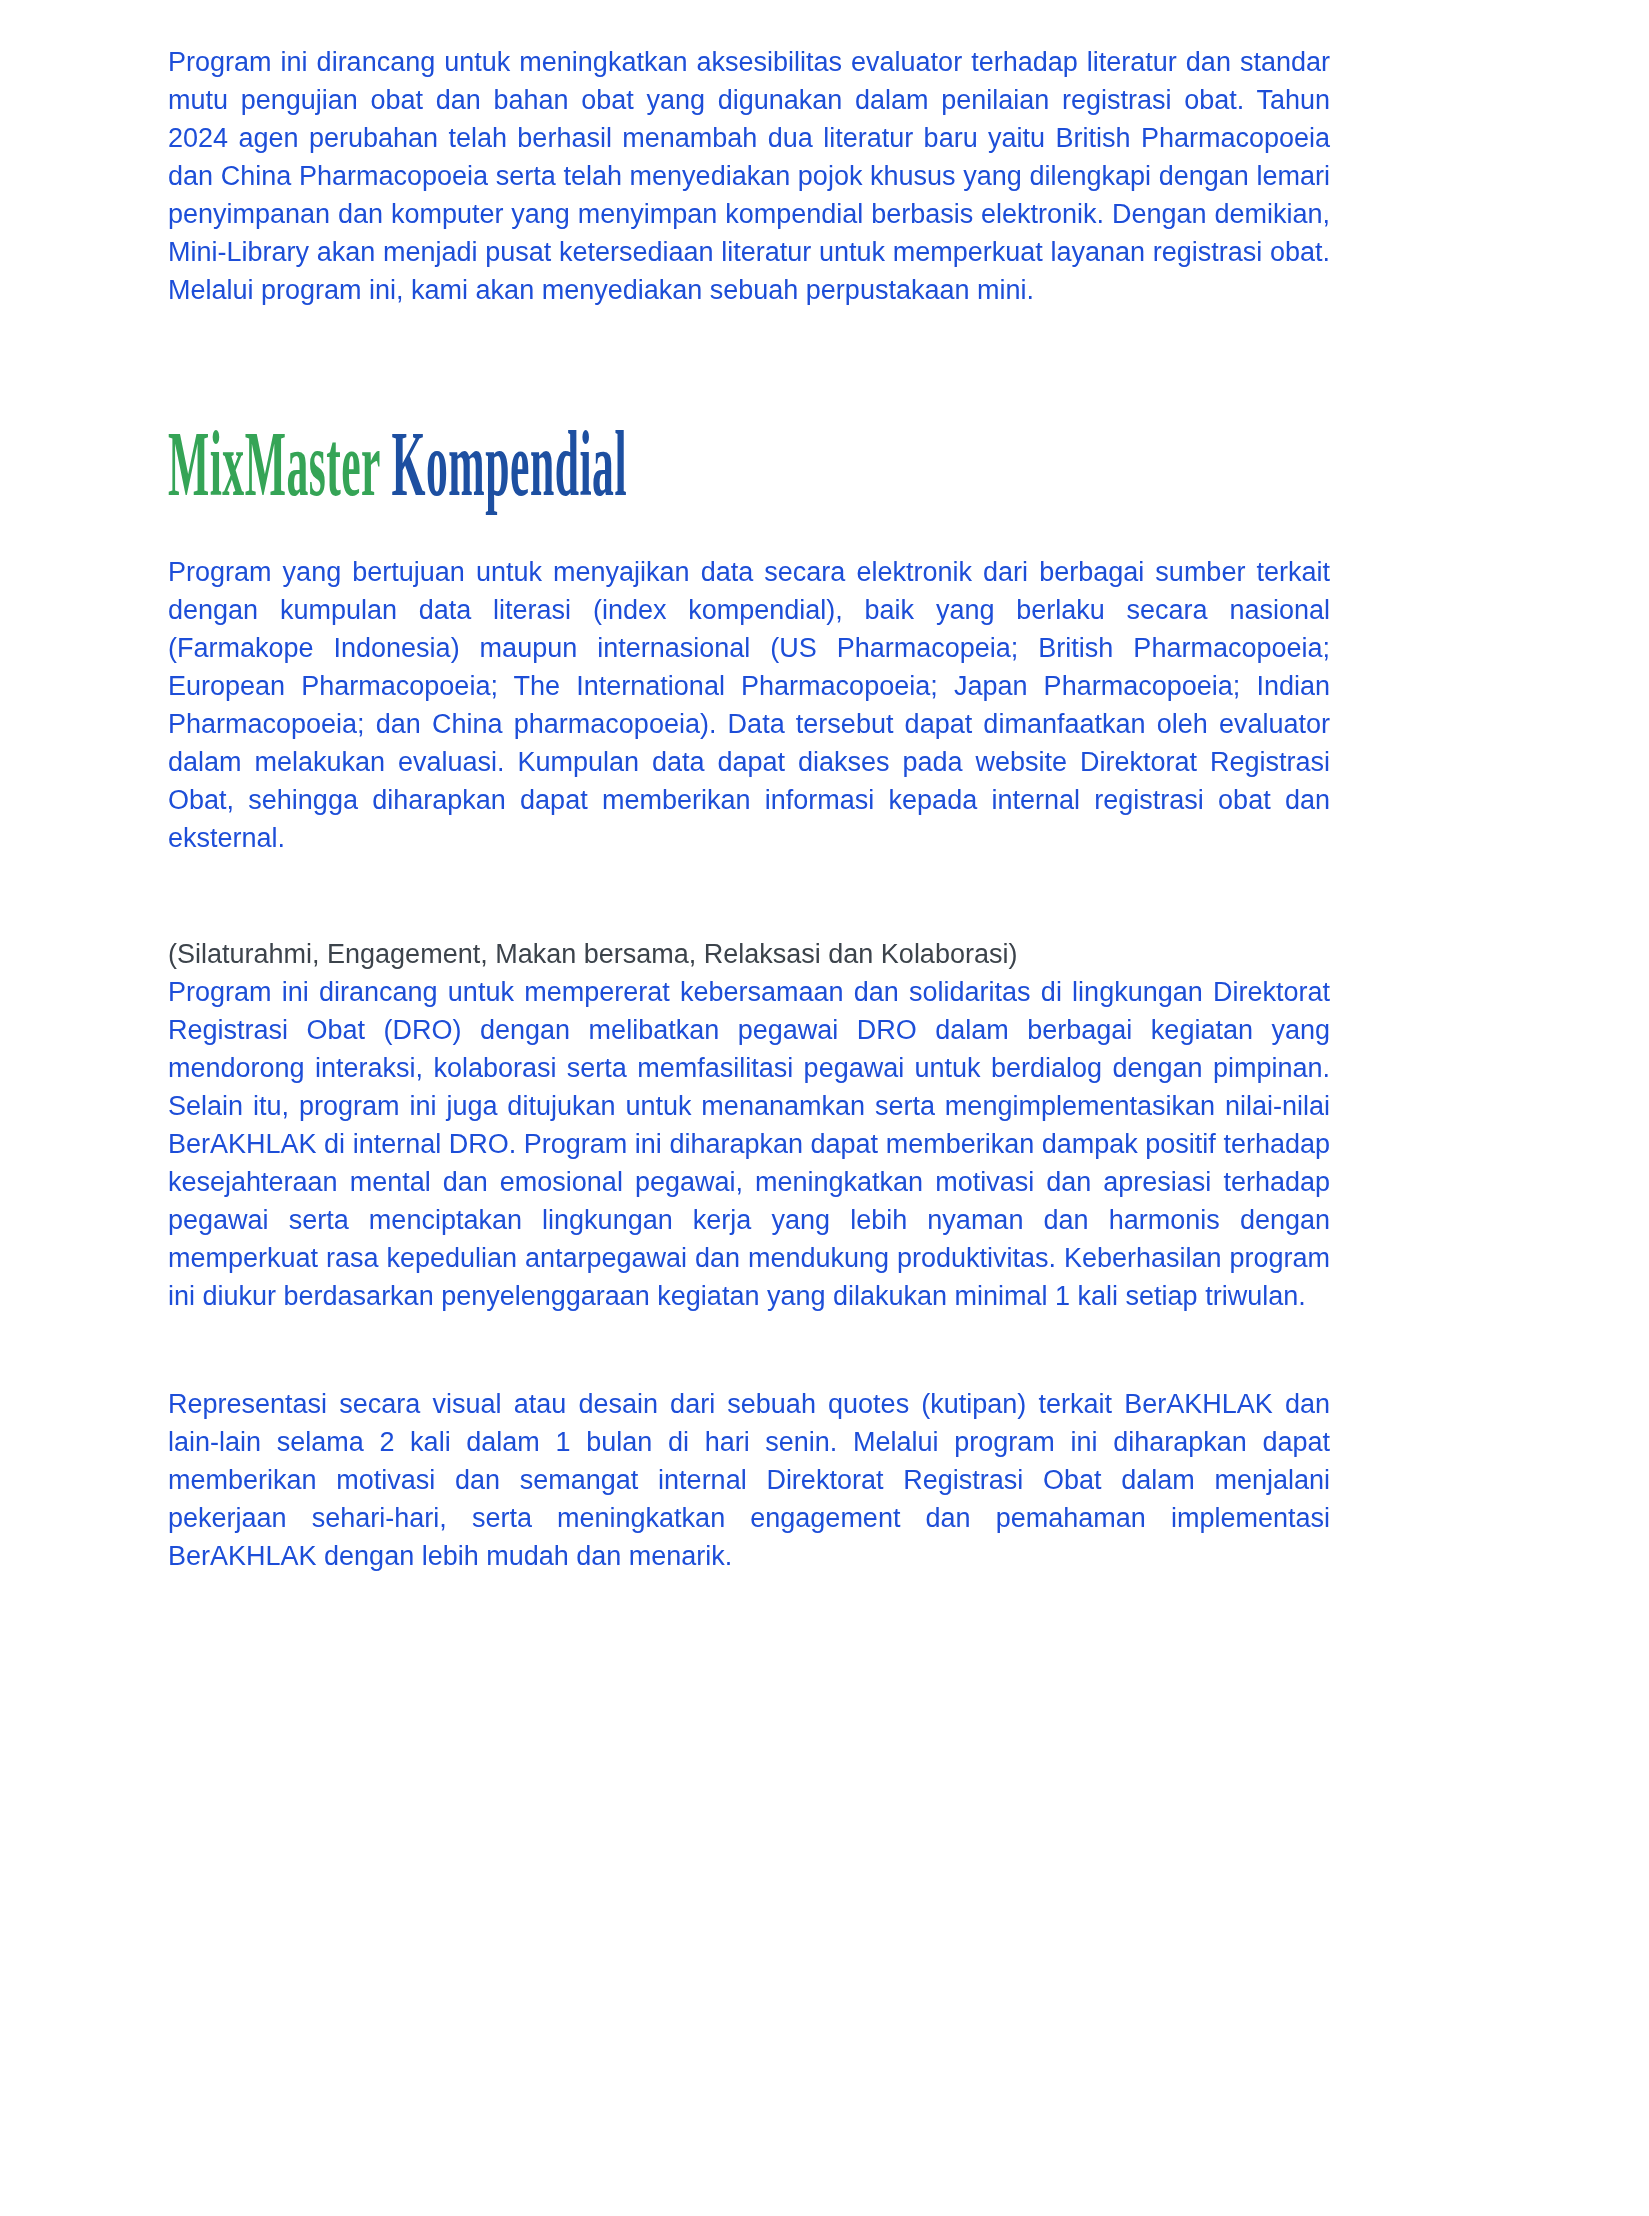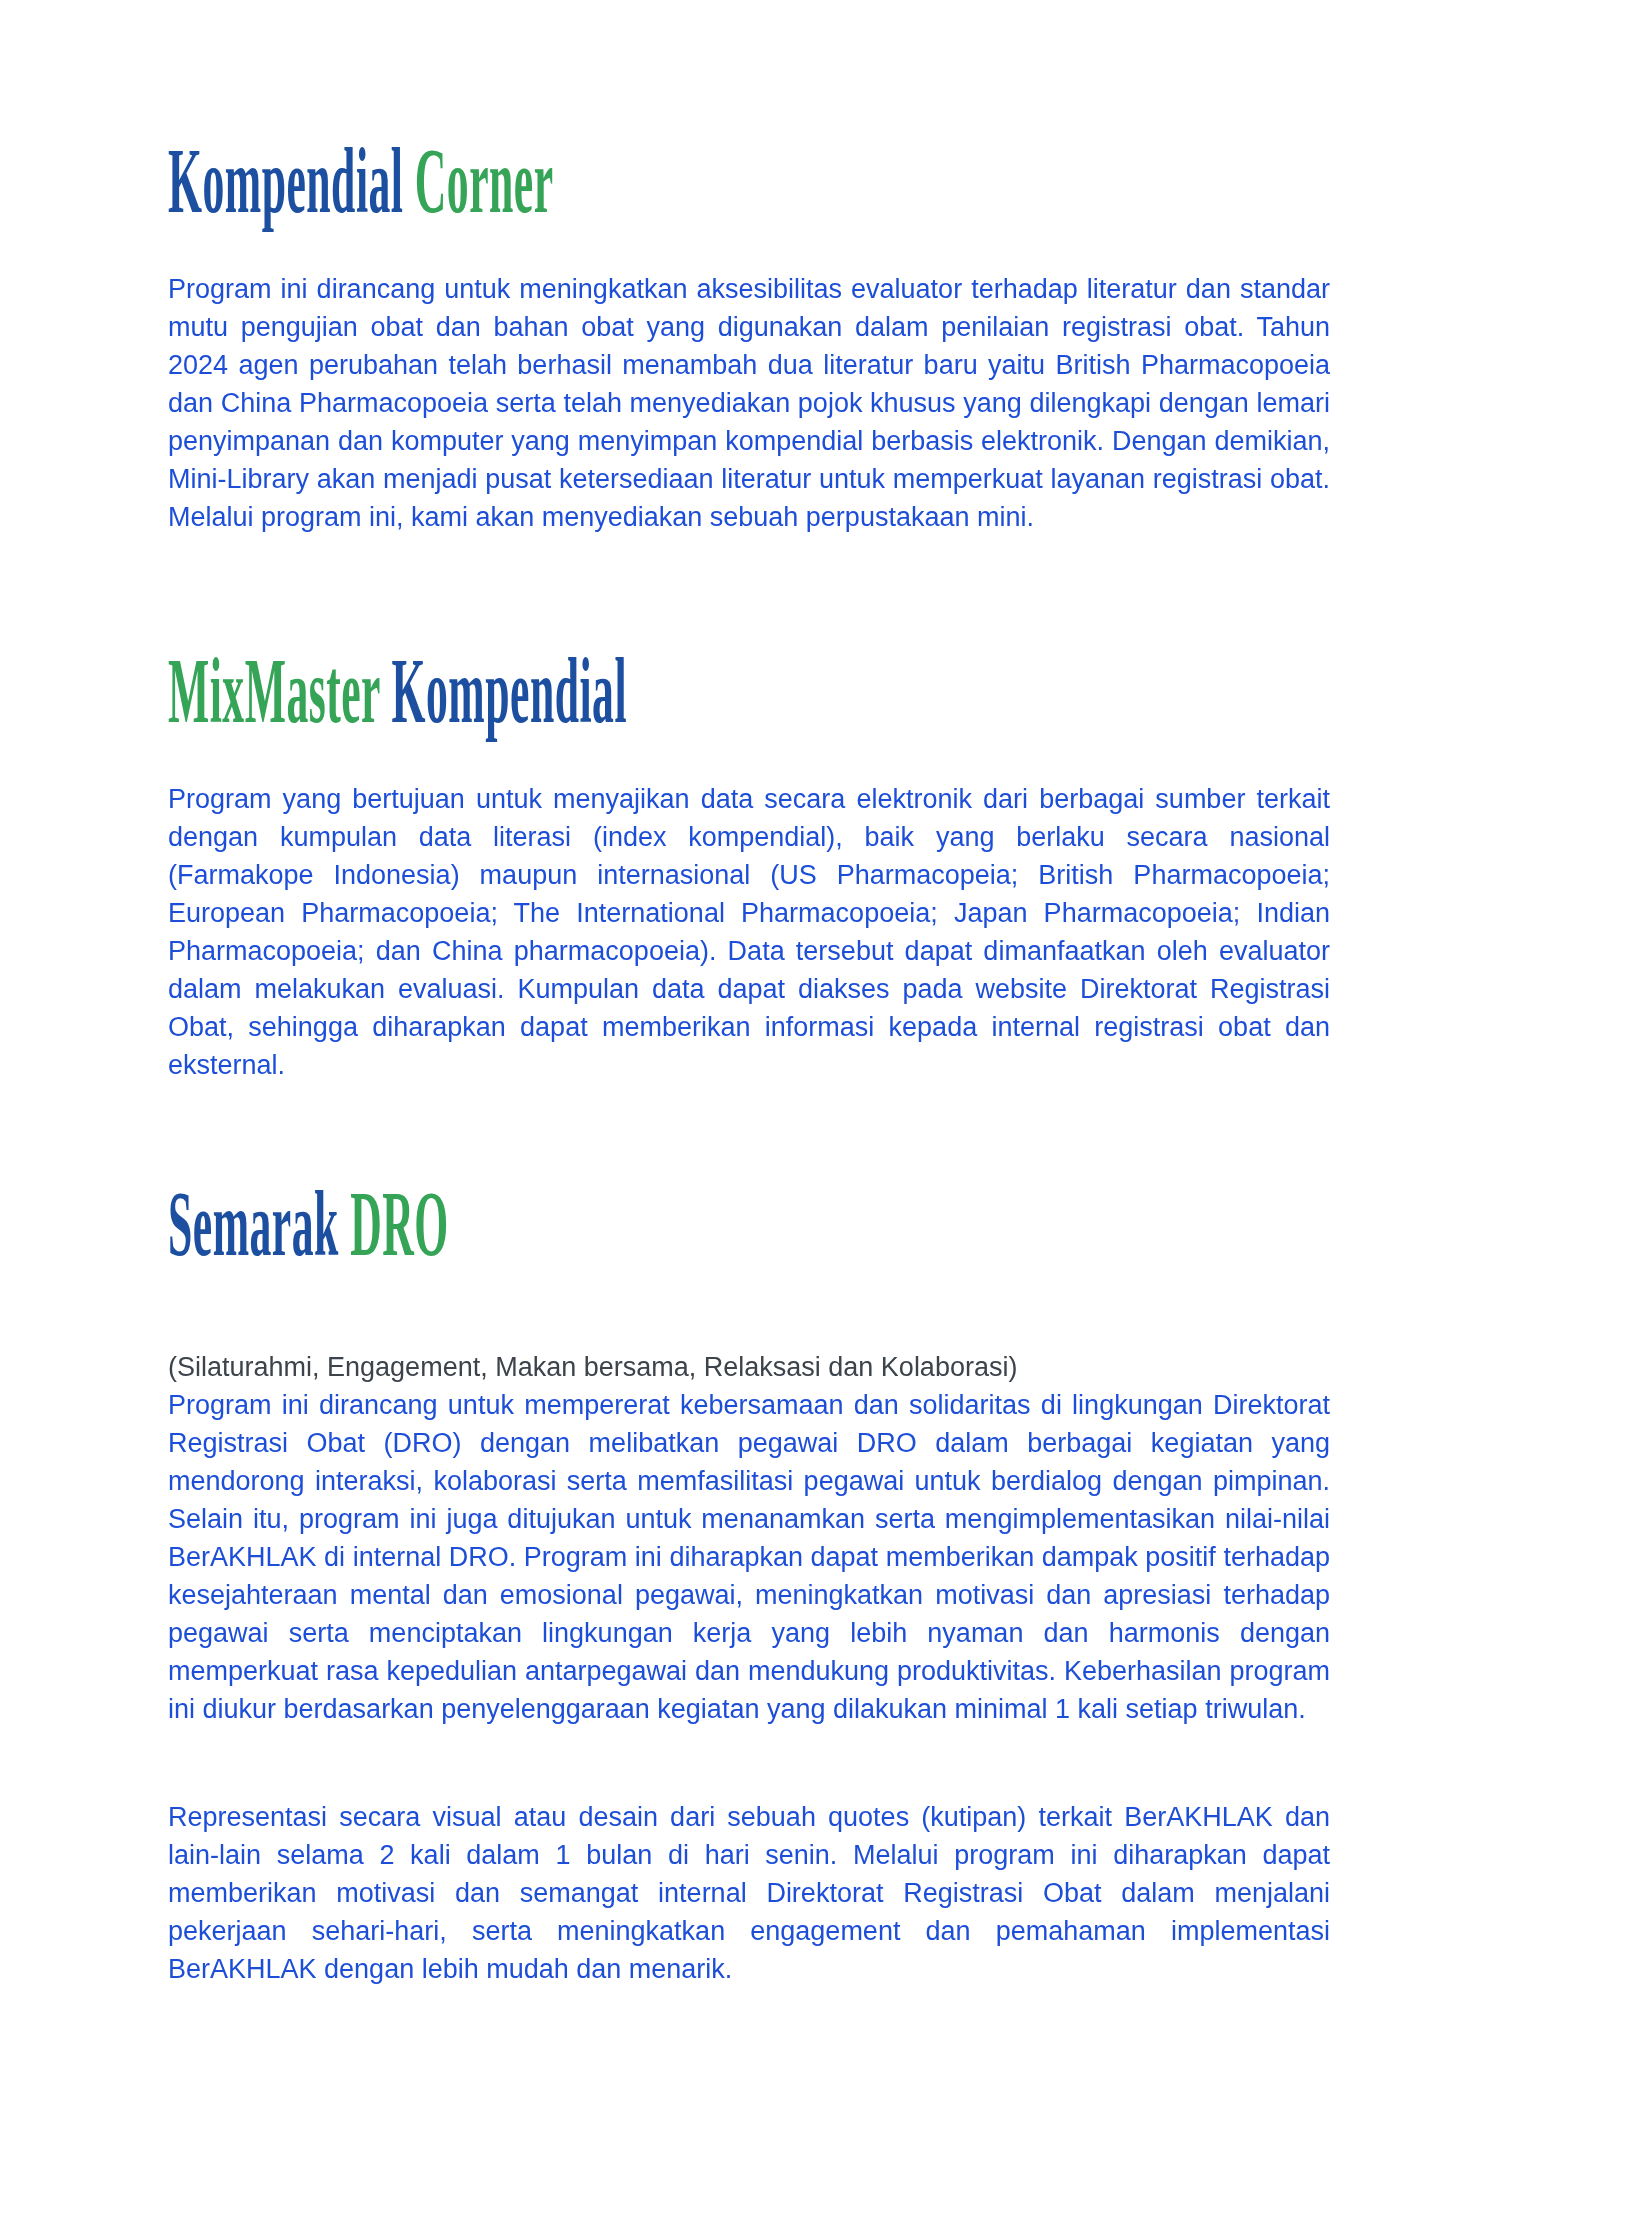--- a/index.html
+++ b/index.html
@@ -56,37 +56,31 @@
   .mt-sub{margin-top:78px;}
   .mt-p4{margin-top:70px;}
 </style>
 </head>
 <body>
 
 <div class="page">
   <div class="content">
 
     <section>
-      <h1 class="heading mt-h1">
-        <span class="squeeze"><span class="blue">Kompendial </span><span class="green">Corner</span></span>
-      </h1>
       <p class="body-text mt-p">Program ini dirancang untuk meningkatkan aksesibilitas evaluator terhadap literatur dan standar mutu pengujian obat dan bahan obat yang digunakan dalam penilaian registrasi obat. Tahun 2024 agen perubahan telah berhasil menambah dua literatur baru yaitu British Pharmacopoeia dan China Pharmacopoeia serta telah menyediakan pojok khusus yang dilengkapi dengan lemari penyimpanan dan komputer yang menyimpan kompendial berbasis elektronik. Dengan demikian, Mini-Library akan menjadi pusat ketersediaan literatur untuk memperkuat layanan registrasi obat. Melalui program ini, kami akan menyediakan sebuah perpustakaan mini.</p>
     </section>
 
     <section>
       <h1 class="heading mt-h2">
         <span class="squeeze"><span class="green">MixMaster </span><span class="blue">Kompendial</span></span>
       </h1>
       <p class="body-text mt-p">Program yang bertujuan untuk menyajikan data secara elektronik dari berbagai sumber terkait dengan kumpulan data literasi (index kompendial), baik yang berlaku secara nasional (Farmakope Indonesia) maupun internasional (US Pharmacopeia; British Pharmacopoeia; European Pharmacopoeia; The International Pharmacopoeia; Japan Pharmacopoeia; Indian Pharmacopoeia; dan China pharmacopoeia). Data tersebut dapat dimanfaatkan oleh evaluator dalam melakukan evaluasi. Kumpulan data dapat diakses pada website Direktorat Registrasi Obat, sehingga diharapkan dapat memberikan informasi kepada internal registrasi obat dan eksternal.</p>
     </section>
 
     <section>
-      <h1 class="heading mt-h3">
-        <span class="squeeze"><span class="blue">Semarak </span><span class="green">DRO</span></span>
-      </h1>
       <div class="subtitle mt-sub">(Silaturahmi, Engagement, Makan bersama, Relaksasi dan Kolaborasi)</div>
       <p class="body-text">Program ini dirancang untuk mempererat kebersamaan dan solidaritas di lingkungan Direktorat Registrasi Obat (DRO) dengan melibatkan pegawai DRO dalam berbagai kegiatan yang mendorong interaksi, kolaborasi serta memfasilitasi pegawai untuk berdialog dengan pimpinan. Selain itu, program ini juga ditujukan untuk menanamkan serta mengimplementasikan nilai-nilai BerAKHLAK di internal DRO. Program ini diharapkan dapat memberikan dampak positif terhadap kesejahteraan mental dan emosional pegawai, meningkatkan motivasi dan apresiasi terhadap pegawai serta menciptakan lingkungan kerja yang lebih nyaman dan harmonis dengan memperkuat rasa kepedulian antarpegawai dan mendukung produktivitas. Keberhasilan program ini diukur berdasarkan penyelenggaraan kegiatan yang dilakukan minimal 1 kali setiap triwulan.</p>
     </section>
 
     <section>
       <p class="body-text mt-p4">Representasi secara visual atau desain dari sebuah quotes (kutipan) terkait BerAKHLAK dan lain-lain selama 2 kali dalam 1 bulan di hari senin. Melalui program ini diharapkan dapat memberikan motivasi dan semangat internal Direktorat Registrasi Obat dalam menjalani pekerjaan sehari-hari, serta meningkatkan engagement dan pemahaman implementasi BerAKHLAK dengan lebih mudah dan menarik.</p>
     </section>
 
   </div>
 </div>

